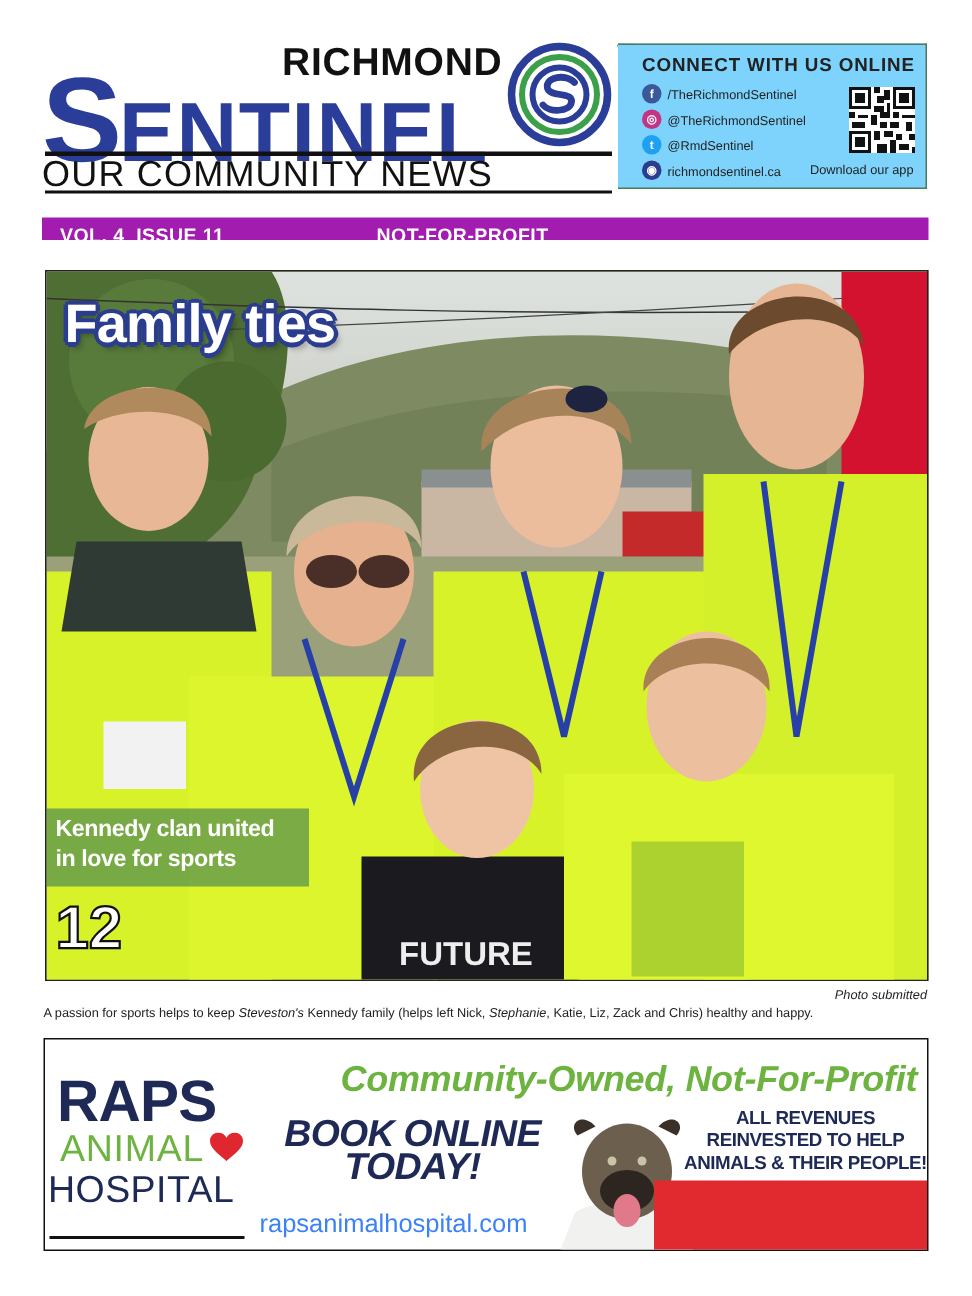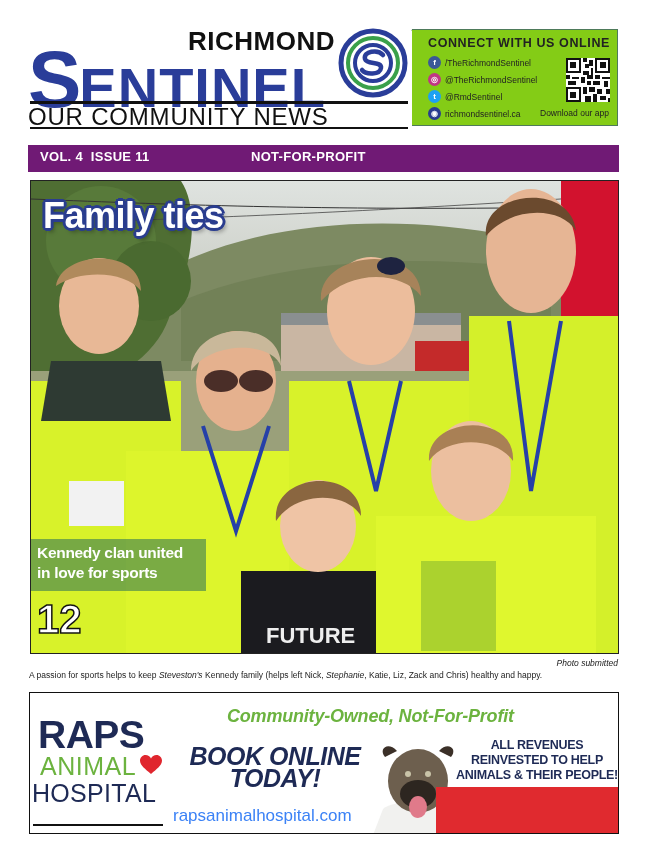--- a/index.html
+++ b/index.html
@@ -11,30 +11,30 @@
   .mh-richmond { position: absolute; left: 160px; top: 0px; font-family: "Liberation Sans", sans-serif; font-weight: 700; font-size: 26px; letter-spacing: 0.5px; color: #111; }
   .mh-sentinel { position: absolute; left: 0px; top: 14px; font-family: "Liberation Sans", sans-serif; font-weight: 700; color: #2a3d99; line-height: 1; white-space: nowrap; text-align: center; }
   .mh-sentinel .big-s { font-size: 80px; letter-spacing: -2px; }
   .mh-sentinel .rest { font-size: 56px; letter-spacing: 1px; }
   .mh-logo { position: absolute; left: 310px; top: 2px; width: 70px; height: 70px; }
   .mh-rule { position: absolute; left: 2px; top: 75px; width: 378px; height: 3px; background: #111; }
   .mh-tagline { position: absolute; left: 0px; top: 77px; width: 382px; font-size: 24px; font-weight: 400; color: #111; letter-spacing: 0.8px; white-space: nowrap; }
   .mh-rule2 { position: absolute; left: 2px; top: 101px; width: 378px; height: 2px; background: #111; }
 
   
-  .connect { position: absolute; left: 412px; top: 29px; width: 206px; height: 97px; border: 1.5px solid #4e7a5a; border-left: none; background: #84cc16; }
+  .connect { position: absolute; left: 412px; top: 29px; width: 206px; height: 97px; border: 1.5px solid #4e7a5a; border-left: none; background: #7dd3fc; }
   .connect-notch { position: absolute; left: 407px; top: 29px; width: 16px; height: 97px; }
   .connect-title { position: absolute; left: 16px; top: 6px; font-size: 12.5px; font-weight: 700; letter-spacing: 0.6px; color: #222; white-space: nowrap; }
   .social { position: absolute; left: 16px; display: flex; align-items: center; gap: 4px; font-size: 8.5px; color: #222; white-space: nowrap; }
   .social .ic { width: 13px; height: 13px; border-radius: 50%; display: inline-flex; align-items: center; justify-content: center; color: #fff; font-size: 8px; font-weight: 700; }
   .qr { position: absolute; left: 154px; top: 28px; width: 44px; height: 44px; }
   .app-label { position: absolute; left: 128px; top: 78px; font-size: 8.5px; color: #222; white-space: nowrap; }
 
   
-  .infobar { position: absolute; left: 28px; top: 145px; width: 591px; height: 27px; background: #701a75; color: #fff; font-weight: 700; font-size: 13px; }
+  .infobar { position: absolute; left: 28px; top: 145px; width: 591px; height: 15px; background: #a21caf; color: #fff; font-weight: 700; font-size: 13px; }
   .infobar span { position: absolute; top: 4px; white-space: nowrap; letter-spacing: 0.3px; }
   .ib-vol { left: 12px; }
   .ib-np { left: 223px; }
   .ib-date { right: 8px; margin-top: 32px; }
 
   
   .photo { position: absolute; left: 30px; top: 180px; width: 589px; height: 474px; overflow: hidden; border: 1px solid #222; background: #8fa06e; }
   .photo svg { position: absolute; left: 0; top: 0; }
   .headline { position: absolute; left: 12px; top: 14px; font-family: "Liberation Sans", sans-serif; font-weight: 700; font-size: 36px; color: #fff; letter-spacing: -0.5px;
     text-shadow: -2px -2px 0 #2a3d8f, 2px -2px 0 #2a3d8f, -2px 2px 0 #2a3d8f, 2px 2px 0 #2a3d8f, 0 3px 0 #2a3d8f, 0 -3px 0 #2a3d8f, 3px 0 0 #2a3d8f, -3px 0 0 #2a3d8f, 3px 4px 4px rgba(0,0,0,0.35); }
@@ -47,21 +47,21 @@
   .caption { position: absolute; left: 29px; top: 670px; width: 595px; font-size: 8.5px; color: #222; white-space: nowrap; }
   .caption i { font-style: italic; }
 
   
   .ad { position: absolute; left: 29px; top: 692px; width: 590px; height: 142px; border: 1.5px solid #111; background: #fff; overflow: hidden; }
   .raps { position: absolute; left: 8px; top: 22px; font-size: 39px; font-weight: 700; color: #1e2a55; line-height: 1; letter-spacing: -0.5px; }
   .animal { position: absolute; left: 10px; top: 61px; font-size: 25px; color: #6cb33f; line-height: 1; letter-spacing: 0.5px; }
   .heart { position: absolute; left: 110px; top: 62px; }
   .hospital { position: absolute; left: 2px; top: 88px; font-size: 25px; color: #1e2a55; line-height: 1; letter-spacing: 0.3px; }
   .ad-rule { position: absolute; left: 3px; top: 131px; width: 130px; height: 1.5px; background: #111; }
-  .ad-tag { position: absolute; left: 197px; top: 13px; font-size: 18px; font-weight: 700; font-style: italic; color: #6cb33f; white-space: nowrap; letter-spacing: -0.2px; }
+  .ad-tag { position: absolute; left: 197px; top: 13px; font-size: 24px; font-weight: 700; font-style: italic; color: #6cb33f; white-space: nowrap; letter-spacing: -0.2px; }
   .ad-book { position: absolute; left: 150px; top: 52px; width: 190px; text-align: center; font-size: 25px; font-weight: 700; font-style: italic; color: #1e2a55; line-height: 22px; letter-spacing: -0.5px; }
   .ad-url { position: absolute; left: 143px; top: 113px; font-size: 17px; color: #3b82f6; white-space: nowrap; }
   .ad-dog { position: absolute; left: 343px; top: 46px; width: 90px; height: 96px; }
   .ad-rev { position: absolute; left: 425px; top: 45px; width: 164px; text-align: center; font-size: 12.5px; font-weight: 700; color: #1e2a55; line-height: 15px; letter-spacing: -0.3px; }
   .ad-phone-bg { position: absolute; left: 406px; top: 94px; width: 184px; height: 48px; background: #e02a2f; }
   .ad-phone { position: absolute; left: 420px; top: 99px; font-size: 24px; font-weight: 700; color: #fff; white-space: nowrap; letter-spacing: -0.3px; }
 </style>
 </head>
 <body>
 

